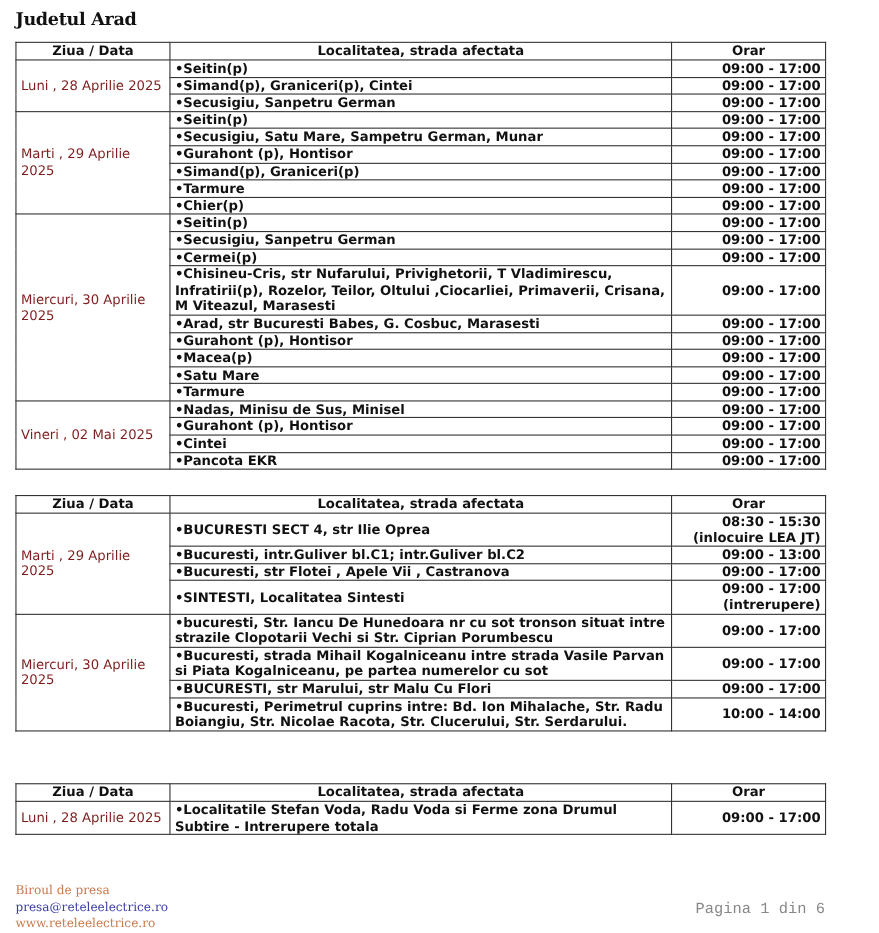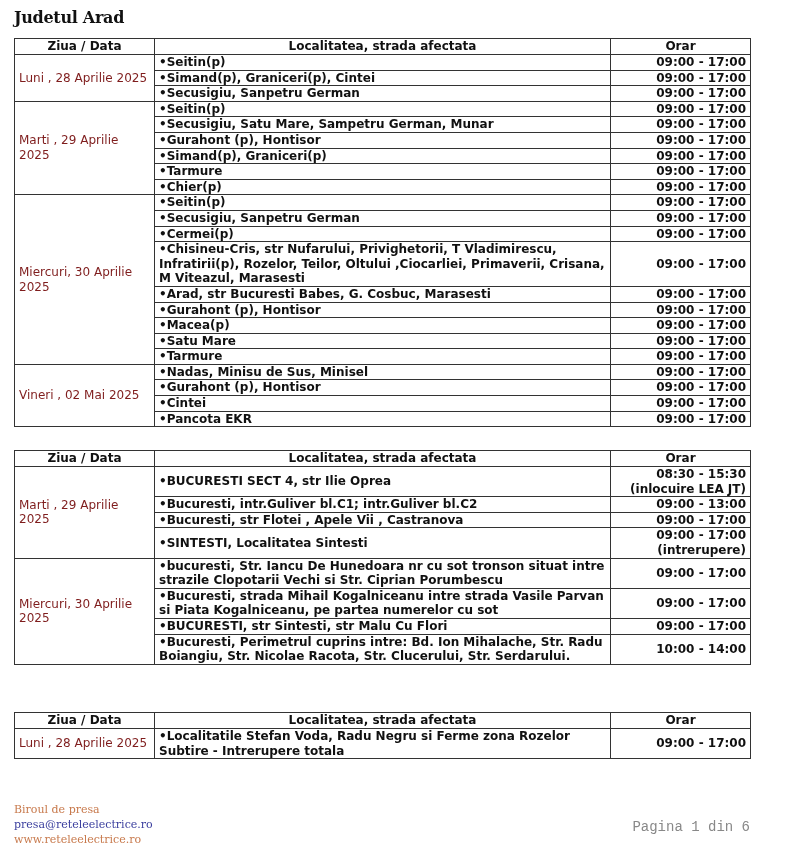--- a/index.html
+++ b/index.html
@@ -233,21 +233,21 @@
               <div>09:00 - 17:00</div>
             </td>
           </tr>
           <tr>
             <td class="loc">•Bucuresti, strada Mihail Kogalniceanu intre strada Vasile Parvan si Piata Kogalniceanu, pe partea numerelor cu sot</td>
             <td class="time">
               <div>09:00 - 17:00</div>
             </td>
           </tr>
           <tr>
-            <td class="loc">•BUCURESTI, str Sintesti, str Malu Cu Flori</td>
+            <td class="loc">•BUCURESTI, str Marului, str Malu Cu Flori</td>
             <td class="time">
               <div>09:00 - 17:00</div>
             </td>
           </tr>
           <tr>
             <td class="loc">•Bucuresti, Perimetrul cuprins intre: Bd. Ion Mihalache, Str. Radu Boiangiu, Str. Nicolae Racota, Str. Clucerului, Str. Serdarului.</td>
             <td class="time">
               <div>10:00 - 14:00</div>
             </td>
           </tr>
@@ -264,21 +264,21 @@
         <thead>
           <tr>
             <th>Ziua / Data</th>
             <th>Localitatea, strada afectata</th>
             <th>Orar</th>
           </tr>
         </thead>
         <tbody>
           <tr>
             <td class="day" rowspan="1">Luni , 28 Aprilie 2025</td>
-            <td class="loc">•Localitatile Stefan Voda, Radu Negru si Ferme zona Rozelor Subtire - Intrerupere totala</td>
+            <td class="loc">•Localitatile Stefan Voda, Radu Voda si Ferme zona Drumul Subtire - Intrerupere totala</td>
             <td class="time">
               <div>09:00 - 17:00</div>
             </td>
           </tr>
         </tbody>
       </table>
   </div>
 </div>
 
 <div class="footer-left">

